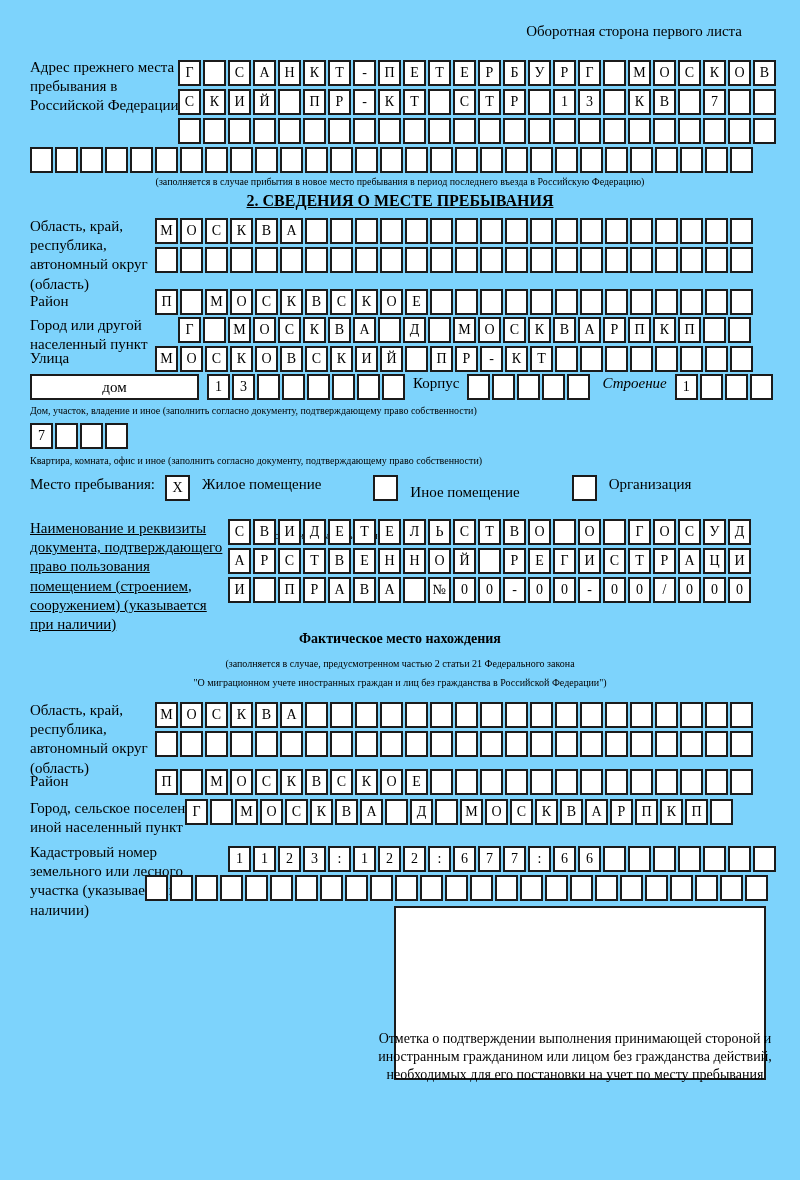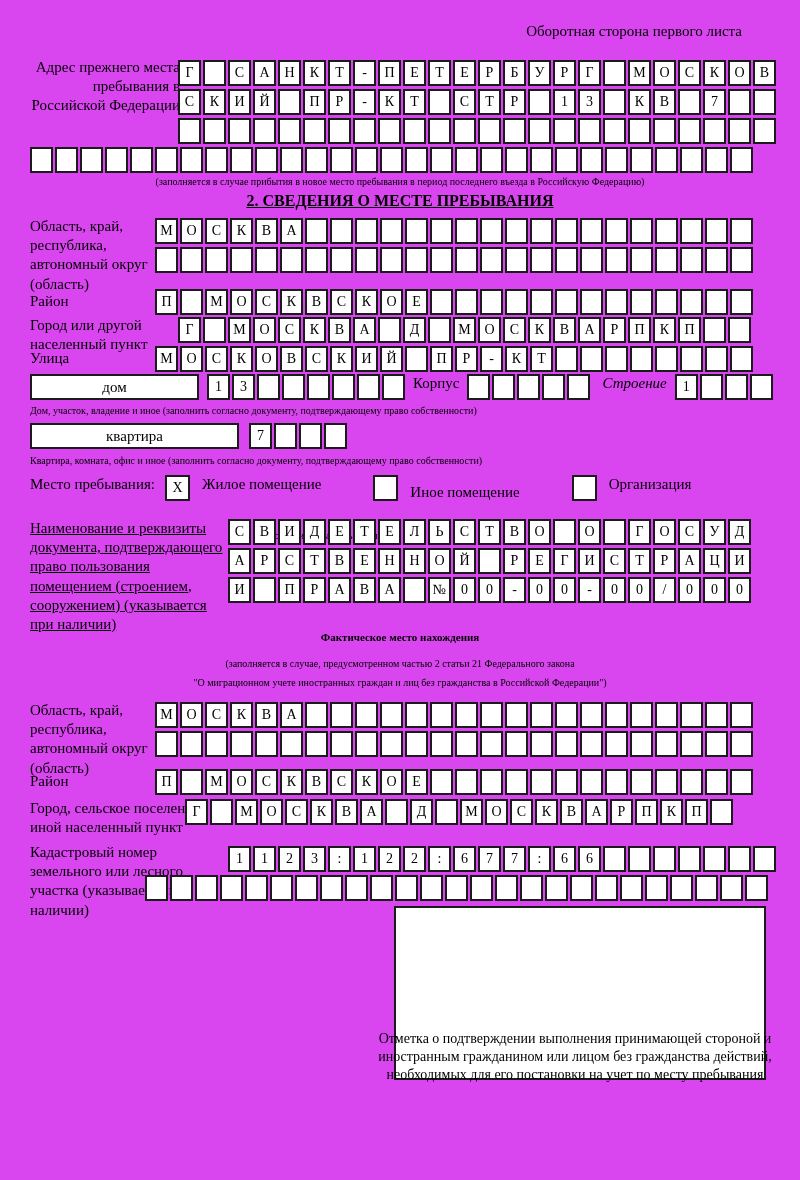--- a/index.html
+++ b/index.html
@@ -1,16 +1,16 @@
 <!DOCTYPE html>
 <html><head>
 <meta charset="utf-8">
 <style>
   html,body{margin:0;padding:0;background:#fff;}
-  .page{position:relative;width:800px;height:1180px;background:#d946ef;
+  .page{position:relative;width:800px;height:1180px;background:#7dd3fc;
         font-family:"Liberation Serif","DejaVu Serif",serif;color:#000;overflow:hidden;}
   .abs{position:absolute;}
   .lbl{font-size:15px;line-height:1.28;}
   .cap{font-size:10px;line-height:1.3;}
   .title{font-size:16px;font-weight:bold;}
   .cellrow{display:flex;}
   .cell{flex:0 0 auto;width:19px;height:22px;border:2px solid #1b1b1b;margin-right:2px;
         display:flex;align-items:center;justify-content:center;
         font-size:14px;font-family:"Liberation Serif",serif;background:#fff;}
   .wbox{border:2px solid #1b1b1b;height:22px;display:flex;align-items:center;justify-content:center;
@@ -19,21 +19,21 @@
   .center{text-align:center;width:800px;left:0;}
   .stamp-box{border:2px solid #1b1b1b;background:#fff;}
 </style>
 </head>
 <body>
 
 <div class="page">
 
   <div class="abs lbl" style="top:22px;right:58px;">Оборотная сторона первого листа</div>
 
-  <div class="abs lbl" style="top:58px;left:30px;width:150px;text-align:right;">Адрес прежнего места пребывания в Российской Федерации</div>
+  <div class="abs lbl" style="top:58px;left:30px;width:150px;">Адрес прежнего места пребывания в Российской Федерации</div>
   <div class="abs cellrow" style="top:60px;left:178px;">
       <span class="cell">Г</span>
       <span class="cell"></span>
       <span class="cell">С</span>
       <span class="cell">А</span>
       <span class="cell">Н</span>
       <span class="cell">К</span>
       <span class="cell">Т</span>
       <span class="cell">-</span>
       <span class="cell">П</span>
@@ -301,21 +301,20 @@
     <div class="cellrow">
         <span class="cell">1</span>
         <span class="cell"></span>
         <span class="cell"></span>
         <span class="cell"></span>
       </div>
   </div>
   <div class="abs cap" style="top:404px;left:30px;">Дом, участок, владение и иное (заполнить согласно документу, подтверждающему право собственности)</div>
 
   <div class="abs inline-row" style="top:423px;left:30px;">
-    <div class="wbox" style="width:205px;margin-right:10px;">квартира</div>
     <div class="cellrow">
         <span class="cell">7</span>
         <span class="cell"></span>
         <span class="cell"></span>
         <span class="cell"></span>
       </div>
   </div>
   <div class="abs cap" style="top:454px;left:30px;">Квартира, комната, офис и иное (заполнить согласно документу, подтверждающему право собственности)</div>
 
   <div class="abs inline-row" style="top:475px;left:30px;">
@@ -393,21 +392,21 @@
       <span class="cell">0</span>
       <span class="cell">-</span>
       <span class="cell">0</span>
       <span class="cell">0</span>
       <span class="cell">/</span>
       <span class="cell">0</span>
       <span class="cell">0</span>
       <span class="cell">0</span>
     </div>
 
-  <div class="abs center" style="top:631px;font-size:11px;font-weight:bold;">Фактическое место нахождения</div>
+  <div class="abs center" style="top:631px;font-size:14px;font-weight:bold;">Фактическое место нахождения</div>
   <div class="abs cap center" style="top:657px;">(заполняется в случае, предусмотренном частью 2 статьи 21 Федерального закона</div>
   <div class="abs cap center" style="top:676px;">"О миграционном учете иностранных граждан и лиц без гражданства в Российской Федерации")</div>
 
   <div class="abs lbl" style="top:701px;left:30px;width:130px;">Область, край, республика, автономный округ (область)</div>
   <div class="abs cellrow" style="top:702px;left:155px;">
       <span class="cell">М</span>
       <span class="cell">О</span>
       <span class="cell">С</span>
       <span class="cell">К</span>
       <span class="cell">В</span>

